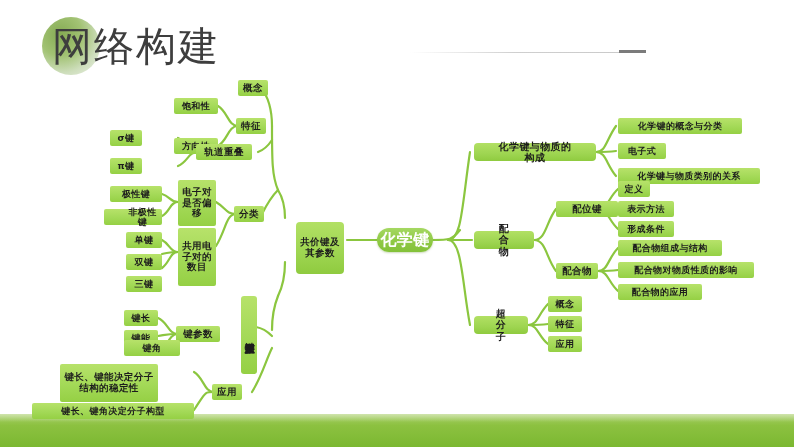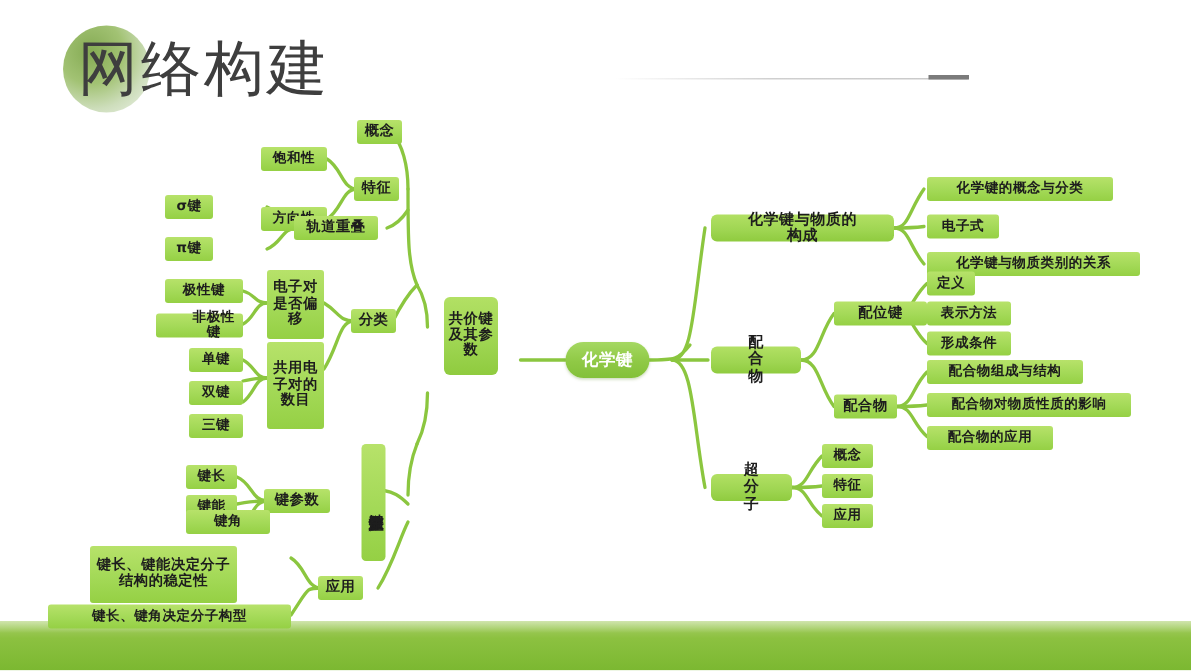--- a/index.html
+++ b/index.html
@@ -59,21 +59,21 @@
     background:linear-gradient(180deg,#b2e064 0%,#9ed551 60%,#8fcb3f 100%);
     padding:2px 20px;
   }
   .node.vertical{
     font-size:10px;border-radius:3px;
     writing-mode:vertical-rl;text-orientation:upright;
     padding:2px 1px;line-height:1.05;
   }
   .node.center{
     background:linear-gradient(180deg,#a5d862 0%,#8fc945 55%,#83c139 100%);
-    color:#ffffff;border-radius:13px;font-size:11px;font-weight:bold;
+    color:#ffffff;border-radius:13px;font-size:16px;font-weight:bold;
     box-shadow:0 1px 2px rgba(110,150,60,.35);
   }
   .node.wrapbox{font-size:9.5px;line-height:1.15;padding:2px 3px;}
 </style>
 </head>
 <body>
 
 <div id="slide">
 
   <div id="title-blob"></div>
@@ -145,21 +145,21 @@
         <path d="M178 334 C168 334 170 334 158 336"></path>
         <path d="M178 334 C168 334 168 348 158 354"></path>
 
         <path d="M214 392 C204 392 204 378 194 372"></path>
         <path d="M214 392 C204 392 206 392 194 410"></path>
       </g>
     </svg>
 
     <div class="node center" style="left:377px;top:228px;width:56px;height:24px;">化学键</div>
 
-    <div class="node branch wrapbox" style="left:296px;top:198px;width:36px;height:52px;">共价键及其参数</div>
+    <div class="node branch wrapbox" style="left:296px;top:222px;width:48px;height:52px;">共价键及其参数</div>
 
     <div class="node vertical" style="left:241px;top:296px;width:16px;height:78px;">键参数及应用</div>
 
     <div class="node mid" style="left:238px;top:80px;width:30px;height:16px;">概念</div>
 
     <div class="node mid" style="left:236px;top:118px;width:30px;height:16px;">特征</div>
 
     <div class="node leaf" style="left:174px;top:98px;width:44px;height:16px;">饱和性</div>
     <div class="node leaf" style="left:174px;top:138px;width:44px;height:16px;">方向性</div>
 

